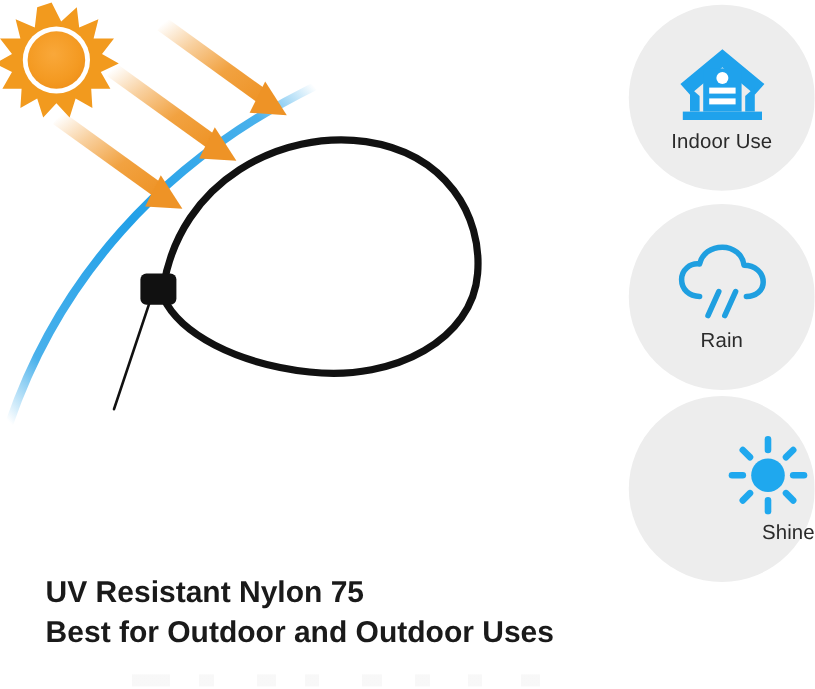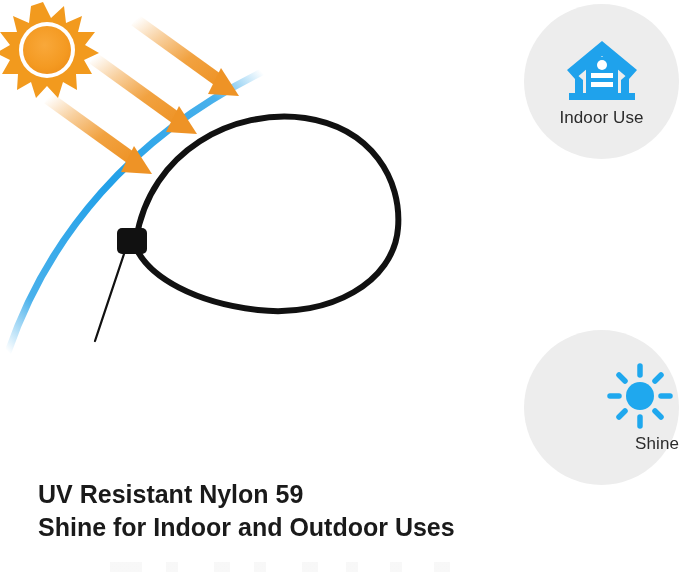--- a/index.html
+++ b/index.html
@@ -159,37 +159,51 @@
       <circle cx="39" cy="28" r="5" fill="#ffffff"></circle>
 
       <rect x="28" y="36" width="22" height="5" fill="#ffffff"></rect>
       <rect x="28" y="45" width="22" height="5" fill="#ffffff"></rect>
 
       <rect x="6" y="56" width="66" height="7" fill="#1FA2EC"></rect>
     </svg>
     <div class="badge-label">Indoor Use</div>
   </div>
 
+  <div class="badge" id="badge-1">
+    <svg class="badge-icon" viewBox="0 0 78 66">
+      <path d="M 20 44
+               C 11 44 5 38 5 30
+               C 5 22 12 16 20 17
+               C 22 8 30 3 39 3
+               C 48 3 56 9 57 18
+               C 66 18 73 24 73 32
+               C 73 39 67 44 59 44" fill="none" stroke="#1F9FE0" stroke-width="4.6" stroke-linecap="round" stroke-linejoin="round"></path>
+      <line x1="36" y1="40" x2="27" y2="60" stroke="#1F9FE0" stroke-width="4.6" stroke-linecap="round"></line>
+      <line x1="50" y1="40" x2="41" y2="60" stroke="#1F9FE0" stroke-width="4.6" stroke-linecap="round"></line>
+    </svg>
+    <div class="badge-label">Rain</div>
+  </div>
 
   <div class="badge" id="badge-2">
     <svg class="badge-icon" viewBox="0 0 78 66">
       <circle cx="39" cy="33" r="14" fill="#1FA8EE"></circle>
       <g stroke="#1FA8EE" stroke-width="5.5" stroke-linecap="round">
         <line x1="39" y1="3" x2="39" y2="12"></line>
         <line x1="39" y1="54" x2="39" y2="63"></line>
         <line x1="9" y1="33" x2="18" y2="33"></line>
         <line x1="60" y1="33" x2="69" y2="33"></line>
         <line x1="18" y1="12" x2="24" y2="18"></line>
         <line x1="54" y1="48" x2="60" y2="54"></line>
         <line x1="60" y1="12" x2="54" y2="18"></line>
         <line x1="24" y1="48" x2="18" y2="54"></line>
       </g>
     </svg>
     <div class="badge-label">Shine</div>
   </div>
 
   <div id="caption">
-    <div class="caption-line">UV Resistant Nylon 59</div>
-    <div class="caption-line">Shine for Indoor and Outdoor Uses</div>
+    <div class="caption-line">UV Resistant Nylon 75</div>
+    <div class="caption-line">Best for Outdoor and Outdoor Uses</div>
   </div>
   <div id="caption-fade"></div>
 
 </div>
 
 </body></html>

